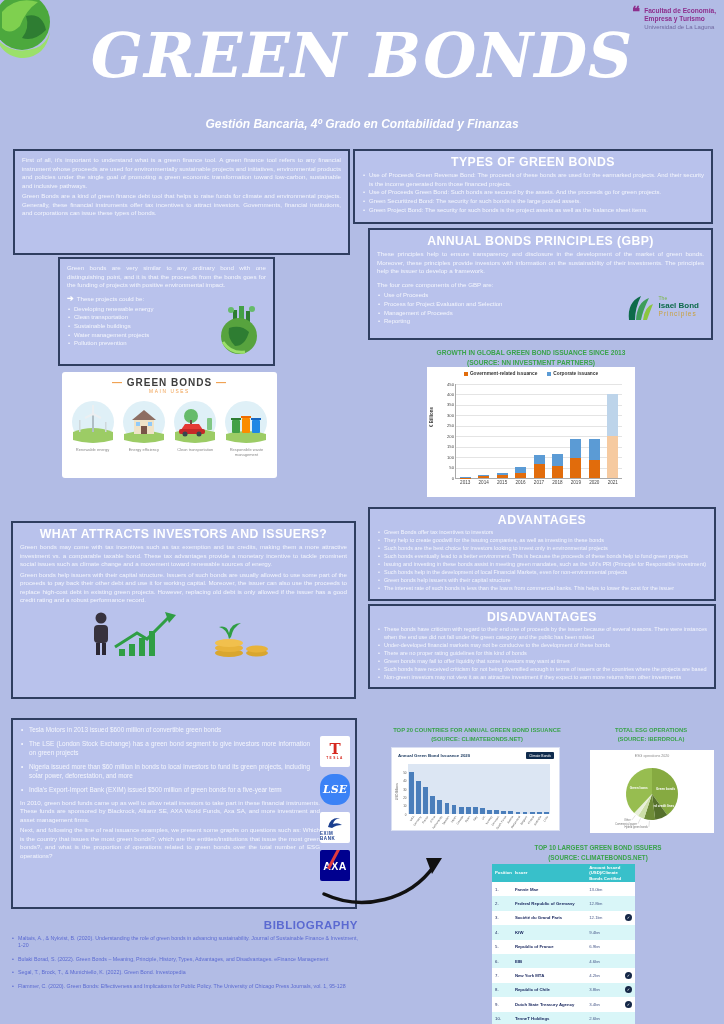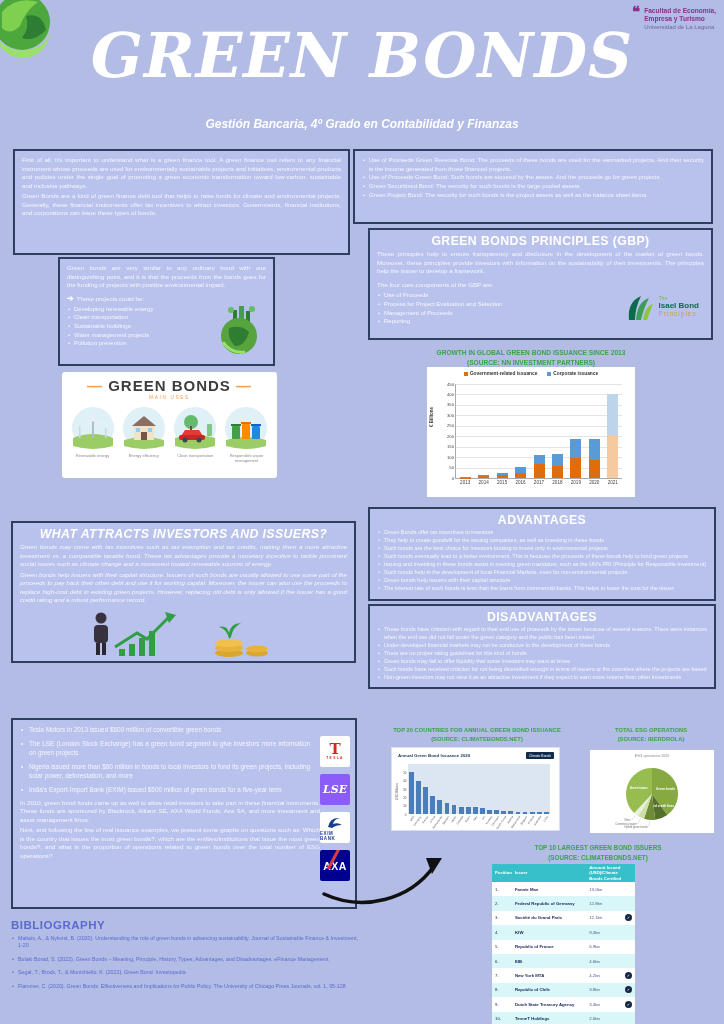--- a/index.html
+++ b/index.html
@@ -28,27 +28,27 @@
   ul.blist li::before{content:"•";position:absolute;left:1px;}
   
   #what-is{left:13px;top:149px;width:337px;height:106px;}
   #similar{left:58px;top:257px;width:217px;height:109px;}
   #similar ul.blist{width:140px;}
   #similar .earth2{position:absolute;right:6px;bottom:6px;}
   .arrow-item{display:flex;align-items:center;gap:3px;font-size:6.2px;margin-top:4px;}
   .arrow-glyph{color:#fff;font-size:8px;font-weight:bold;}
   #uses-panel{position:absolute;left:62px;top:372px;width:215px;height:106px;background:#fff;border-radius:3px;
       color:#444;text-align:center;padding:5px 4px;box-sizing:border-box;}
-  #uses-title{font-size:15px;font-weight:bold;color:#3d3d3d;letter-spacing:1px;}
+  #uses-title{font-size:10px;font-weight:bold;color:#3d3d3d;letter-spacing:1px;}
   #uses-title .dash{color:#f0a050;font-weight:bold;}
   #uses-sub{font-size:4.8px;color:#f0a050;letter-spacing:1.6px;margin-top:1px;}
   #uses-row{display:flex;justify-content:space-between;margin-top:6px;padding:0 3px;}
   .use{width:47px;display:flex;flex-direction:column;align-items:center;}
   .use-label{font-size:4px;color:#8a8a8a;margin-top:3px;line-height:1.3;}
-  #attracts{left:11px;top:521px;width:345px;height:142px;font-style:italic;}
+  #attracts{left:11px;top:521px;width:345px;height:178px;}
   #attracts-illus{display:block;margin:4px auto 0 auto;}
   #types{left:353px;top:149px;width:360px;height:75px;}
   #types li{font-size:6px;}
   #gbp{left:368px;top:228px;width:345px;height:112px;}
   #gbp ul.blist{width:190px;}
   #gbp-logo{position:absolute;right:12px;bottom:16px;display:flex;align-items:center;gap:4px;}
   .gbp-t1{font-size:5px;color:#7ab648;line-height:1.1;}
   .gbp-t2{font-size:8px;font-weight:bold;color:#0e6b4a;line-height:1.15;}
   .gbp-t3{font-size:6.5px;color:#c9a13f;letter-spacing:1px;line-height:1.2;}
   #advantages{left:368px;top:507px;width:348px;height:94px;}
@@ -58,29 +58,29 @@
   #examples h2{font-size:13px;}
   #examples ul.blist li{font-size:6.4px;margin-bottom:4.5px;padding-left:9px;}
   #examples ul.blist{width:290px;}
   #examples p{width:300px;}
   #logo-col{position:absolute;right:5px;top:16px;display:flex;flex-direction:column;gap:7px;}
   .logo-box{width:30px;height:31px;border-radius:2px;display:flex;flex-direction:column;
       align-items:center;justify-content:center;overflow:hidden;}
   #logo-tesla{background:#fff;}
   .tesla-t{color:#d6281e;font-size:15px;font-weight:bold;line-height:.9;font-family:"DejaVu Serif",serif;}
   .tesla-w{color:#d6281e;font-size:3.2px;letter-spacing:1.4px;font-weight:bold;}
-  #logo-lse{background:#8b5cf6;}
+  #logo-lse{background:#3b82f6;border-radius:13px;}
   .lse-w{color:#fff;font-size:11px;font-weight:bold;font-style:italic;font-family:"DejaVu Serif",serif;}
   #logo-exim{background:#fff;}
   .exim-w{color:#1b3f8f;font-size:4.5px;font-weight:bold;letter-spacing:.6px;}
   #logo-axa{background:#00008f;position:relative;}
   .axa-w{color:#fff;font-size:10.5px;font-weight:bold;letter-spacing:.5px;}
   .axa-stripe{position:absolute;left:12px;top:-2px;width:3px;height:22px;background:#e03a3e;transform:rotate(28deg);}
   #biblio{position:absolute;left:11px;top:919px;width:347px;}
-  #biblio h2{margin:0 0 4px 0;text-align:left;color:#5b6ad1;font-size:11.5px;letter-spacing:.5px;}
+  #biblio h2{margin:0 0 4px 0;text-align:right;color:#5b6ad1;font-size:11.5px;letter-spacing:.5px;}
   #biblio ul.blist li{color:#5b6ad1;font-size:5.3px;margin-bottom:6px;line-height:1.4;}
   #biblio ul.blist li::before{color:#5b6ad1;}
   
   .chart-heading{position:absolute;text-align:center;color:#3aa34b;font-weight:bold;line-height:1.55;}
   #growth-heading{left:411px;top:348px;width:240px;font-size:6.6px;}
   #top20-heading{left:378px;top:726px;width:198px;font-size:5.8px;}
   #esg-heading{left:584px;top:726px;width:134px;font-size:5.8px;}
   #top10-heading{left:478px;top:843px;width:240px;font-size:6.3px;}
   
   #growth-panel{position:absolute;left:427px;top:367px;width:208px;height:130px;background:#fff;}
@@ -239,30 +239,31 @@
           <rect x="7" y="18" width="10" height="2" fill="#2e7d32"></rect>
           <rect x="17" y="16" width="10" height="2" fill="#ef6c00"></rect>
           <rect x="27" y="18" width="10" height="2" fill="#1565c0"></rect>
         </svg>
         <div class="use-label">Responsible waste management</div>
       </div>
     </div>
   </div>
 
   <section class="box" id="types">
+    <h2>TYPES OF GREEN BONDS</h2>
     <ul class="blist">
         <li>Use of Proceeds Green Revenue Bond: The proceeds of these bonds are used for the earmarked projects. And their security is the income generated from those financed projects.</li>
         <li>Use of Proceeds Green Bond: Such bonds are secured by the assets. And the proceeds go for green projects.</li>
         <li>Green Securitized Bond: The security for such bonds is the large pooled assets.</li>
         <li>Green Project Bond: The security for such bonds is the project assets as well as the balance sheet items.</li>
       </ul>
   </section>
 
   <section class="box" id="gbp">
-    <h2>GREEN BONDS PRINCIPLES (GBP)</h2>
+    <h2>ANNUAL BONDS PRINCIPLES (GBP)</h2>
     <p>These principles help to ensure transparency and disclosure in the development of the market of green bonds. Moreover, these principles provide investors with information on the sustainability of their investments. The principles help the issuer to develop a framework.</p>
     <p style="margin-top:5px">The four core components of the GBP are:</p>
     <ul class="blist">
         <li>Use of Proceeds</li>
         <li>Process for Project Evaluation and Selection</li>
         <li>Management of Proceeds</li>
         <li>Reporting</li>
       </ul>
     <div id="gbp-logo">
       <svg width="30" height="30" viewBox="0 0 30 30">

